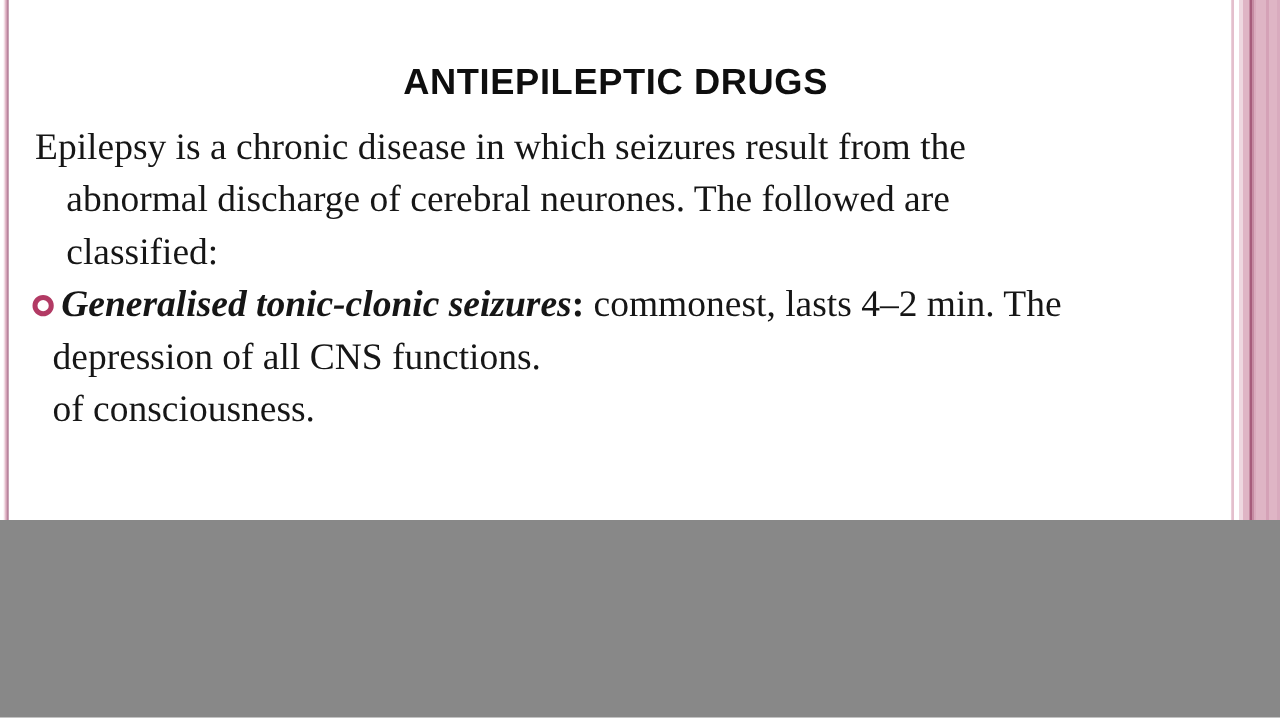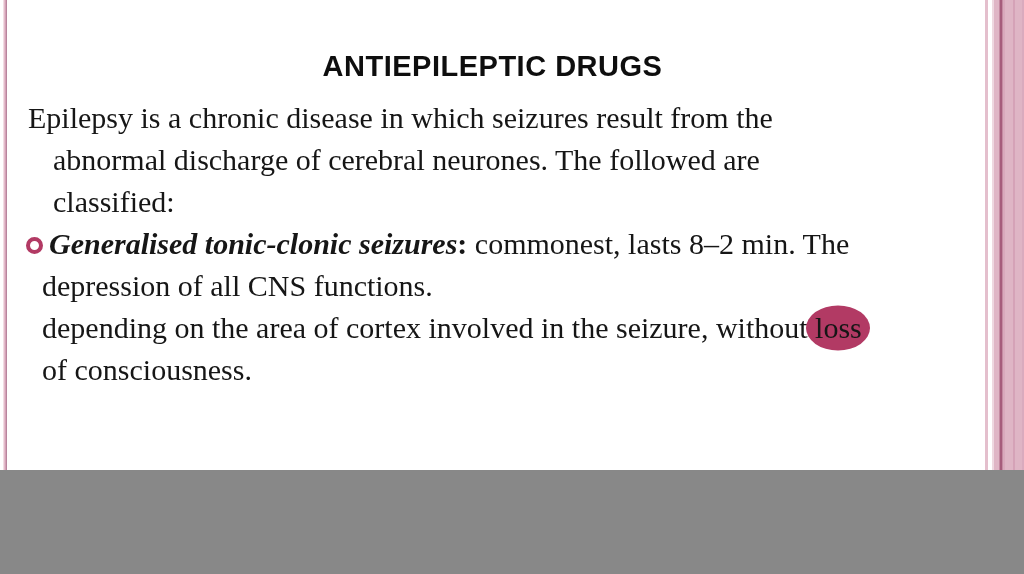--- a/index.html
+++ b/index.html
@@ -1,17 +1,17 @@
 <!DOCTYPE html>
 <html style="--accent: #b23a64;"><head>
 <meta charset="utf-8">
 <style>
   html,body { margin:0; padding:0; background:#888; }
   .slide {
-    position:relative; width:1024px; height:470px; background:#ffffff;
+    position:relative; width:1024px; height:416px; background:#ffffff;
     overflow:hidden; font-family:"Liberation Serif", serif;
   }
   .edge-left {
     position:absolute; left:3px; top:0; width:4px; height:574px;
     background:linear-gradient(to right,#f2dde4 0 1px,#e3bccb 1px 2px,#d4a2b7 2px 3px,#b8859d 3px 4px);
   }
   .edge-right {
     position:absolute; right:0; top:0; width:39px; height:574px;
     background:linear-gradient(to right,
       #e4bfcd 0 2.5px, #ffffff 2.5px 6.5px, #eed8e0 6.5px 9px,
@@ -55,20 +55,19 @@
   <div class="edge-right"></div>
 
   <h1 class="title">ANTIEPILEPTIC DRUGS</h1>
 
   <div class="body">
 
     <div class="line l-first">Epilepsy is a chronic disease in which seizures result from the</div>
     <div class="line l-wrap">abnormal discharge of cerebral neurones. The followed are</div>
     <div class="line l-wrap">classified:</div>
 
-    <div class="line b-first"><span class="bullet"></span><span class="lead">Generalised tonic-clonic seizures</span><span class="colon">:</span><span> commonest, lasts 8–2 min. The</span></div>
+    <div class="line b-first"><span class="bullet"></span><span class="lead">Generalised tonic-clonic seizures</span><span class="colon">:</span><span> commonest, lasts 4–2 min. The</span></div>
     <div class="line b-wrap">depression of all CNS functions.</div>
 
-    <div class="line b-wrap"><span>depending on the area of cortex involved in the seizure, without </span><span class="hl-wrap"><span class="ellipse"></span><span class="hl-word">loss</span></span></div>
     <div class="line b-wrap">of consciousness.</div>
 
   </div>
 </div>
 
 </body></html>

